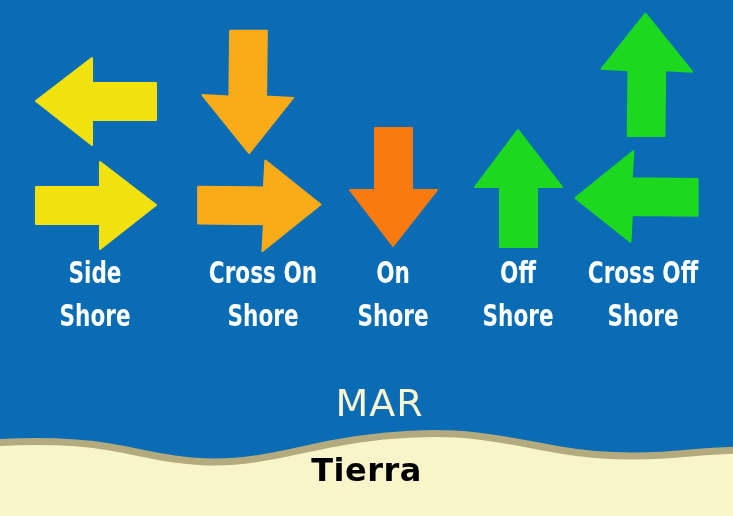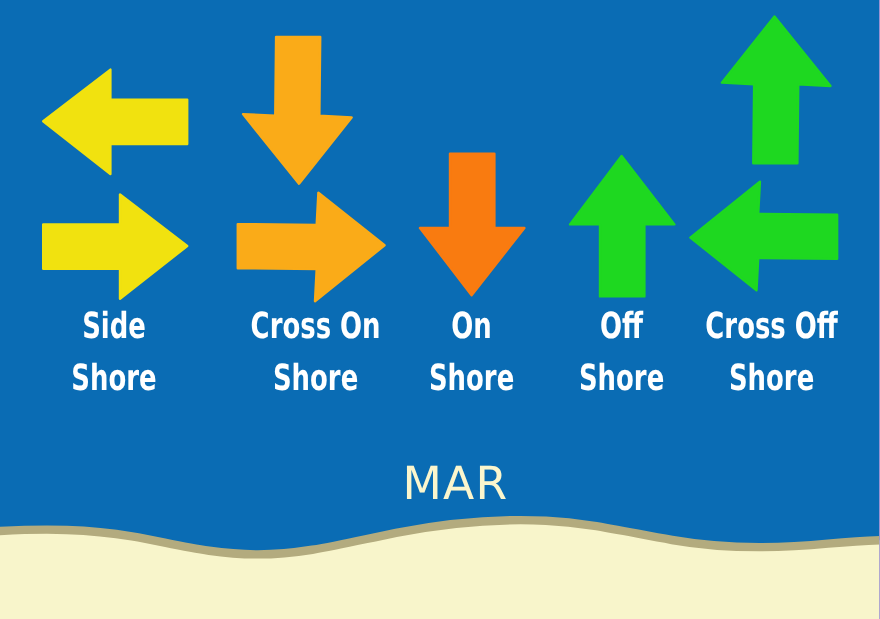--- a/index.html
+++ b/index.html
@@ -149,14 +149,15 @@
     <span class="ln">Shore</span>
   </div>
 
   <div class="wind-label" style="left:548px; top:252px; width:190px;">
     <span class="ln">Cross Off</span>
     <span class="ln">Shore</span>
   </div>
 
   <div id="mar-label" style="left:0; top:381px; width:733px; text-align:center;">MAR</div>
 
+  <div id="tierra-label" style="left:0; top:451px; width:733px; text-align:center;">Tierra</div>
 
 </div>
 
 </body></html>

